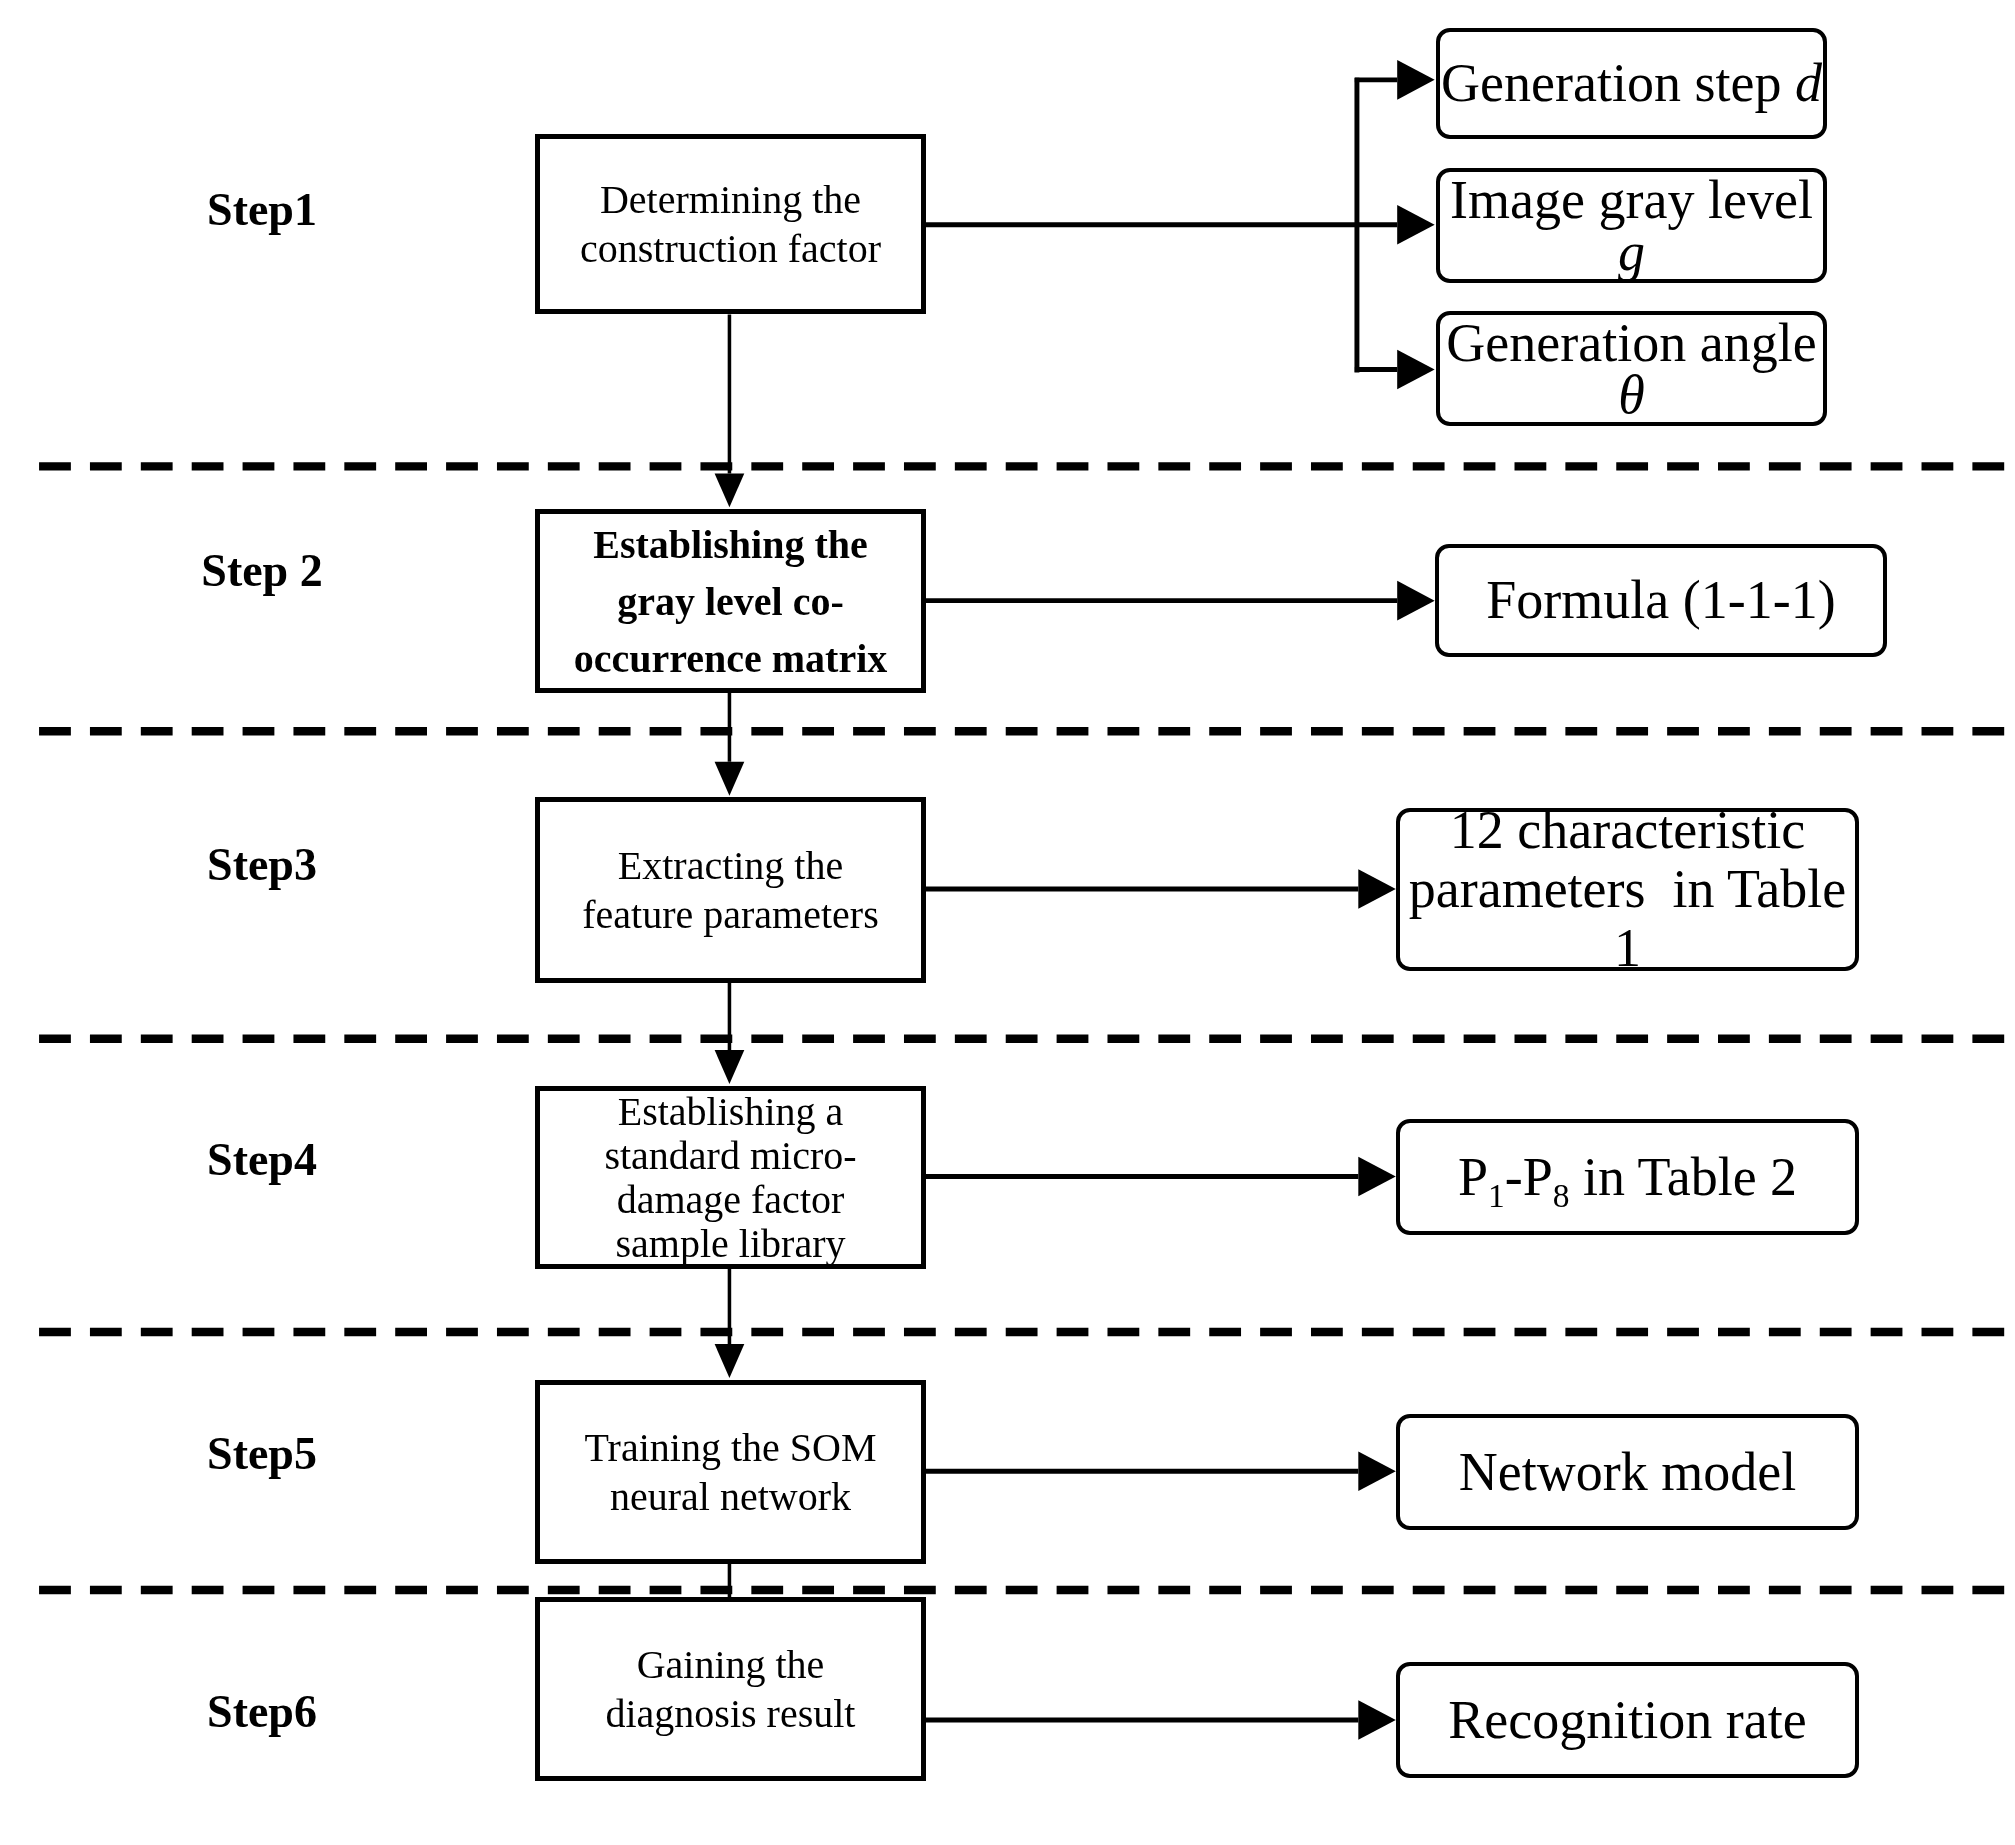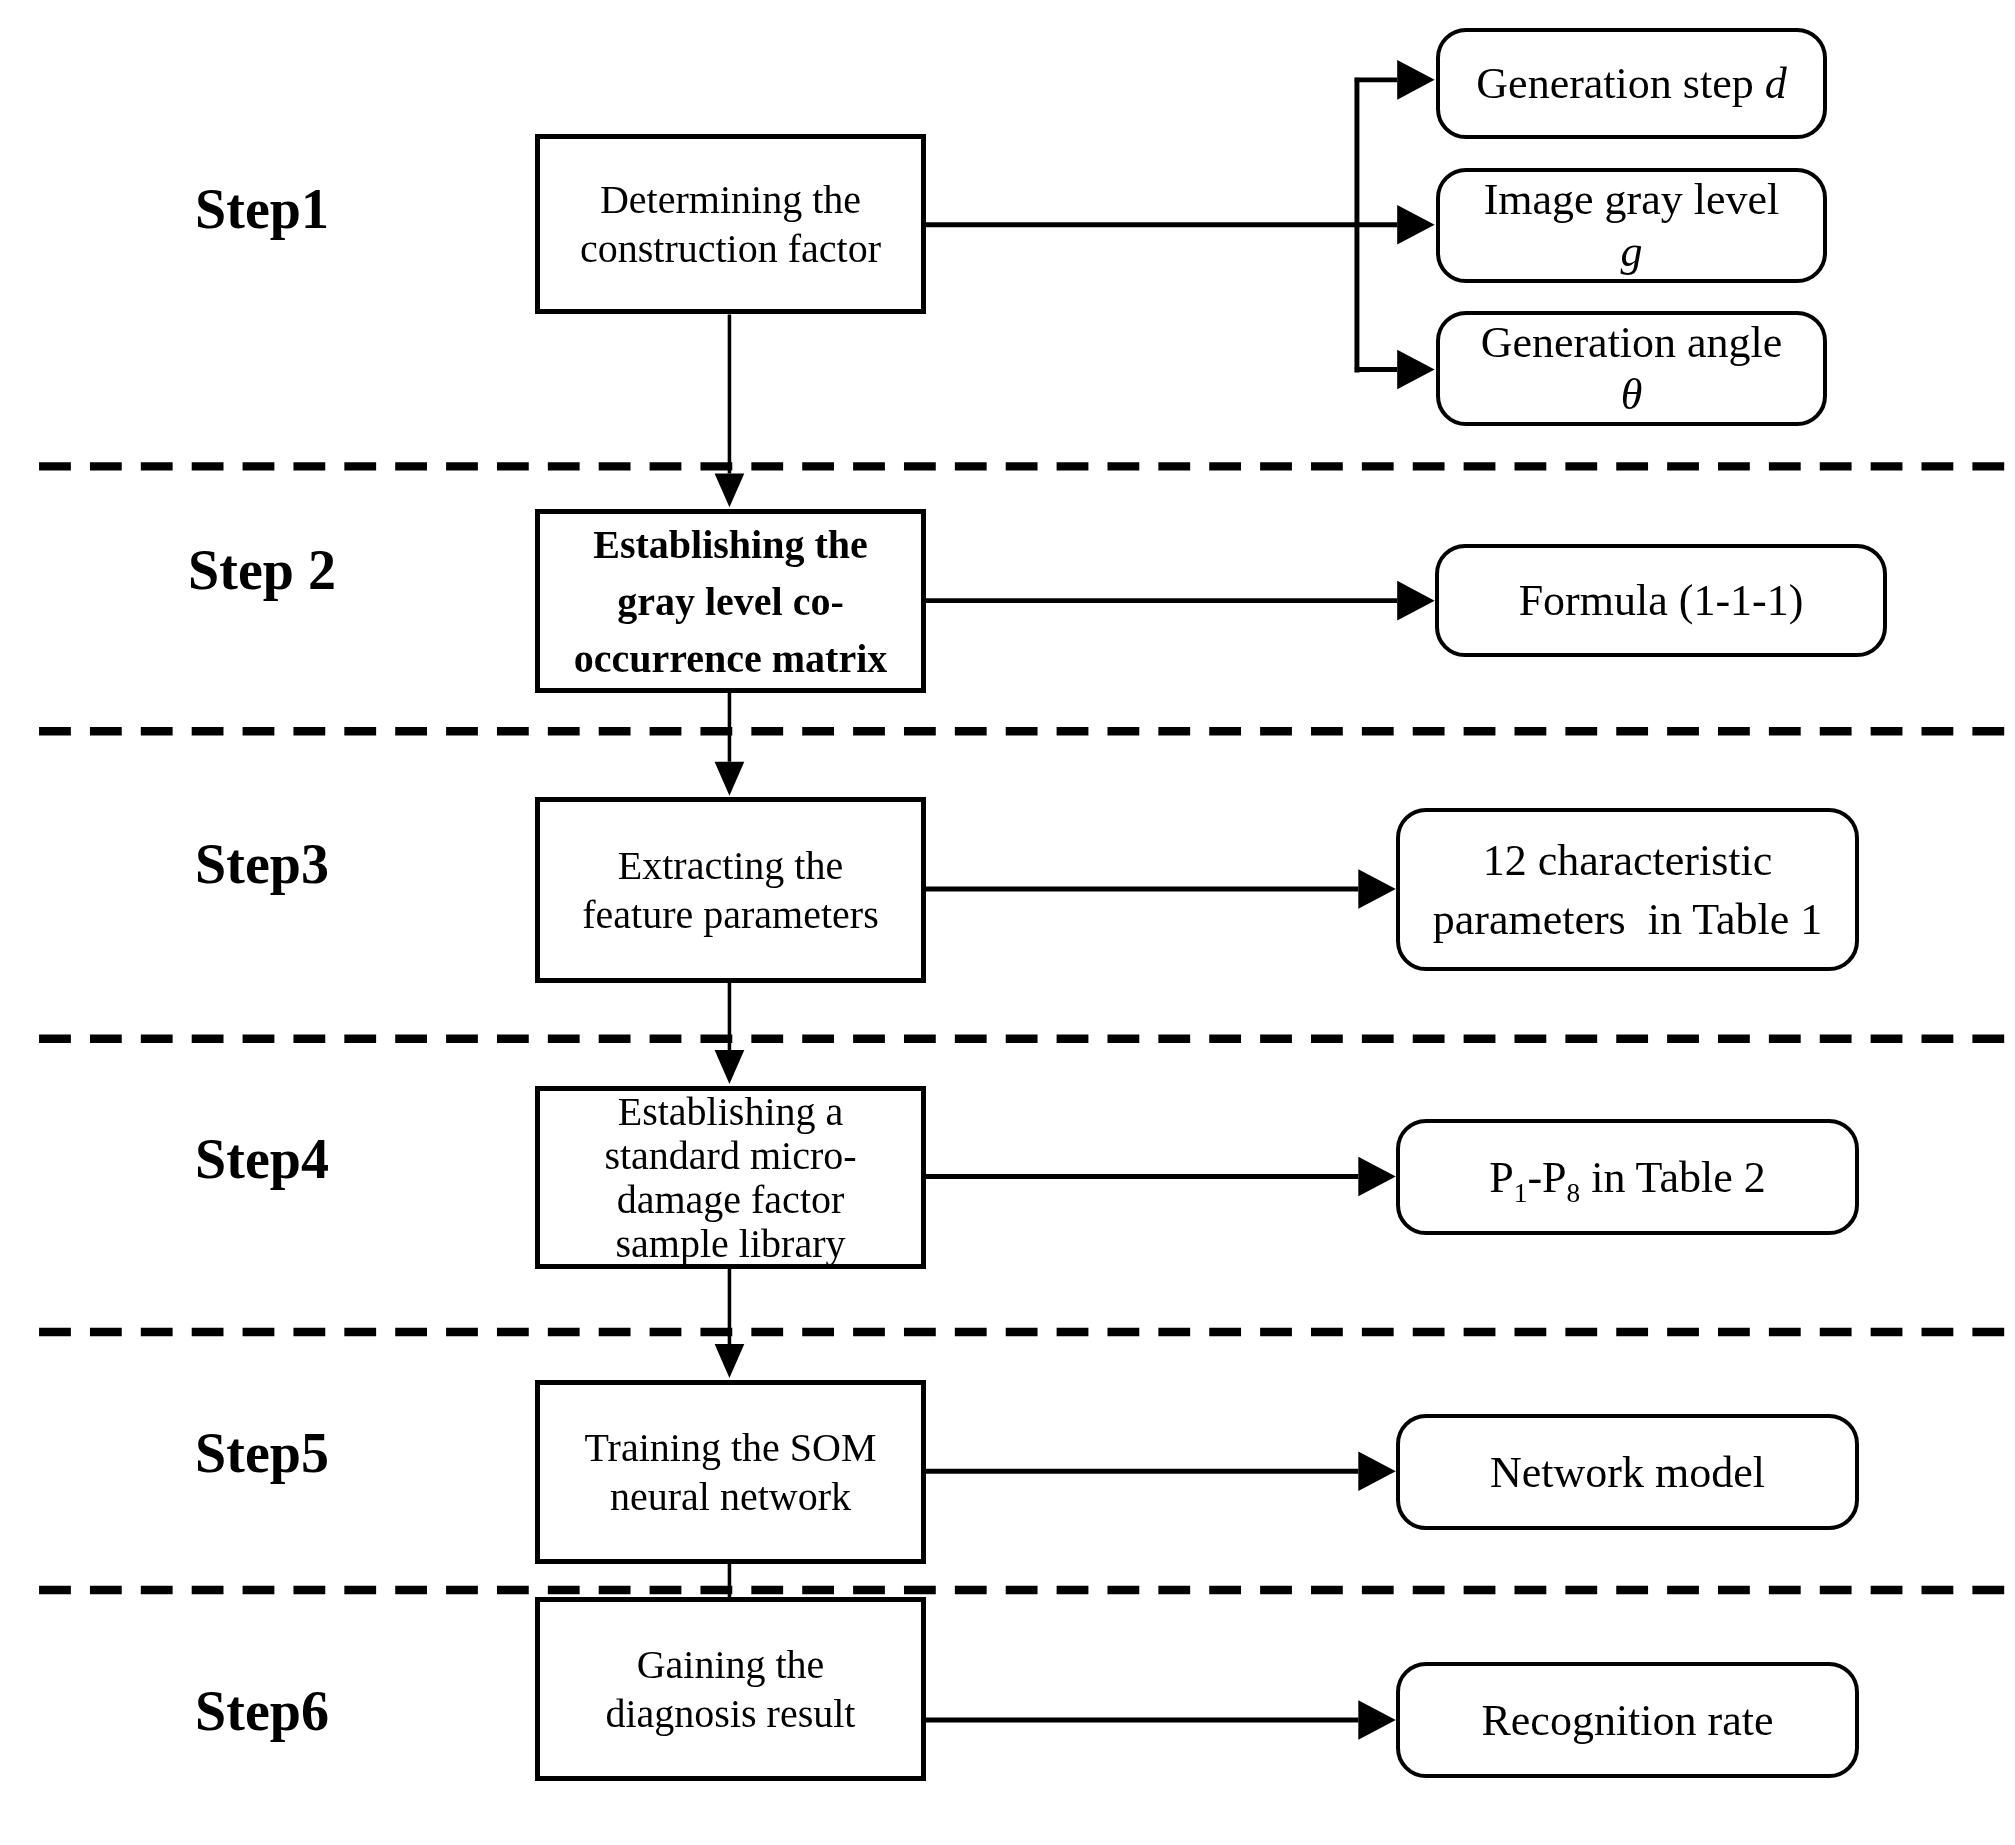--- a/index.html
+++ b/index.html
@@ -16,34 +16,34 @@
   .head { fill:var(--ink); stroke:none; }
 
   .pbox {
     position:absolute; box-sizing:border-box; border:5.7px solid var(--ink);
     background:var(--bg); display:flex; flex-direction:column;
     justify-content:center; align-items:center; text-align:center;
     font-size:40px; line-height:49px;
   }
   .obox {
     position:absolute; box-sizing:border-box; border:4.2px solid var(--ink);
-    border-radius:30px; background:var(--bg); display:flex; flex-direction:column;
+    border-radius:14px; background:var(--bg); display:flex; flex-direction:column;
     justify-content:center; align-items:center; text-align:center;
-    font-size:44px; line-height:47px;
+    font-size:54px; line-height:47px;
   }
   .lh80 { line-height:57px;font-weight:bold; }
   .lh74 { line-height:52px; }
   .lh62 { line-height:44px; }
   .lh84 { line-height:59px; }
   .bline { white-space:pre-wrap; }
   .it { font-style:italic; }
   sub { font-size:0.62em; line-height:0; }
   .step-label {
     position:absolute; transform:translate(-50%,-50%);
-    font-weight:bold; font-size:56px; white-space:nowrap;
+    font-weight:bold; font-size:46px; white-space:nowrap;
   }
 </style>
 </head>
 <body>
 
 <div class="canvas">
 
   <svg class="layer" viewBox="0 0 2851 2611" width="2015" height="1845">
 
     <path class="ln dash" d="M55 660 H2851"></path>

